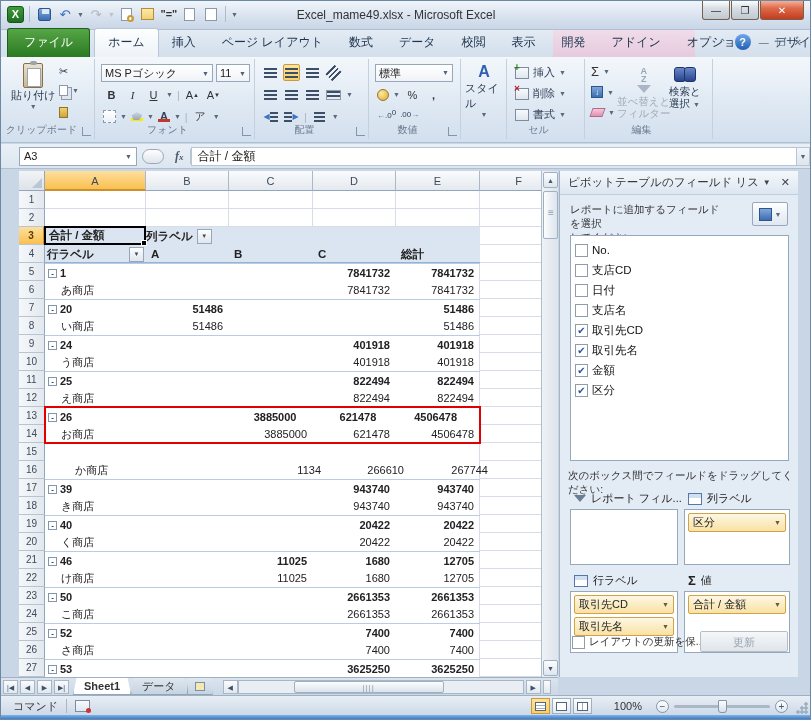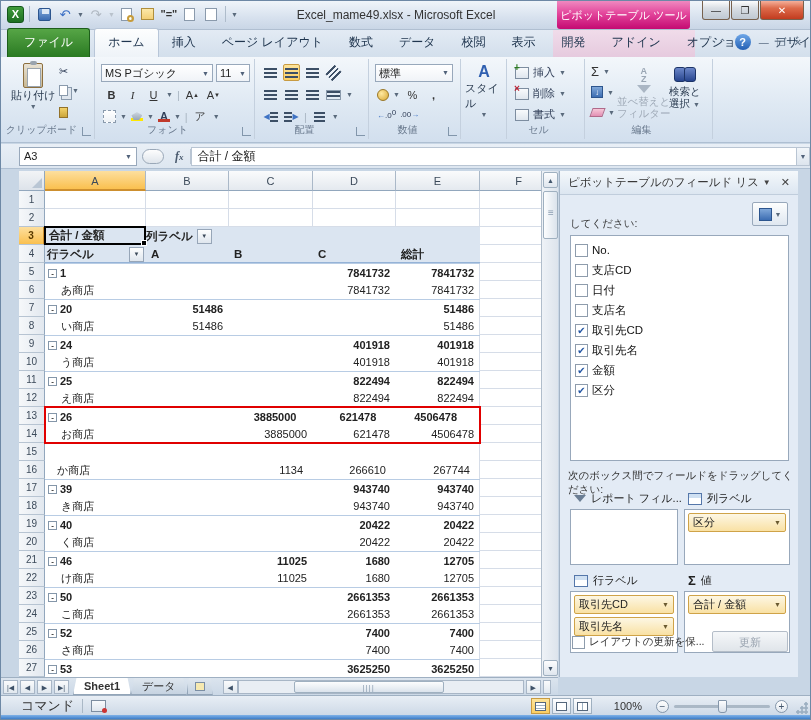--- a/index.html
+++ b/index.html
@@ -124,36 +124,36 @@
   .fitem { display:flex; align-items:center; height:20px; font-size:11.5px; color:#111; }
   .cb { width:13px; height:13px; background:#fff; border:1px solid #8e9cac; margin:0 4px 0 2px; display:flex; align-items:center; justify-content:center; font-size:10px; color:#2456a4; }
   .dragtext { position:absolute; left:8px; top:298px; width:228px; font-size:10.5px; color:#333; }
   .ahdr { position:absolute; font-size:11px; color:#222; display:flex; align-items:center; gap:5px; }
   .grid-ico { width:14px; height:12px; border:1px solid #5577aa; background:linear-gradient(#cfe0f2 0 4px,#fff 4px), repeating-linear-gradient(90deg,#9db9da 0 1px,transparent 1px 5px); }
   .funnel-b { width:0; height:0; border-left:6px solid transparent; border-right:6px solid transparent; border-top:7px solid #6a7d94; position:relative; }
   .abox { position:absolute; background:#fff; border:1px solid #98a8bb; padding:3px; }
   .pill { height:19px; background:linear-gradient(#fdf7e4,#f9e1a4); border:1px solid #cfa348; border-radius:2px; display:flex; align-items:center; padding:0 4px; margin-bottom:3px; font-size:11px; color:#222; }
   .pill .dd { margin-left:auto; font-size:7px; color:#6a5a30; }
   .defer { position:absolute; left:10px; top:464px; display:flex; align-items:center; font-size:10.5px; color:#333; }
-  .updbtn { position:absolute; right:10px; top:460px; width:76px; height:21px; background:linear-gradient(#f5f7f9,#e0e5ea); border:1px solid #b4bdc8; border-radius:2px; text-align:center; line-height:20px; color:#9aa4b0; }
+  .updbtn { position:absolute; right:10px; top:460px; width:88px; height:21px; background:linear-gradient(#f5f7f9,#e0e5ea); border:1px solid #b4bdc8; border-radius:2px; text-align:center; line-height:20px; color:#9aa4b0; }
 
   
   .tabsrow { position:absolute; left:0; top:676px; width:557px; height:18px; background:linear-gradient(#dbe4ee,#cbd8e6); border-top:1px solid #9fb0c2; display:flex; align-items:center; }
   .navb { width:15px; height:14px; margin-left:2px; background:linear-gradient(#fafbfc,#e1e8ef); border:1px solid #a8b6c6; font-size:7px; color:#3f5268; text-align:center; line-height:13px; }
   .stab { height:17px; padding:0 10px; display:flex; align-items:center; font-size:11px; border:1px solid #93a5b8; border-top:none; background:linear-gradient(#dfe7ef,#c6d3e1); color:#333; clip-path:polygon(6% 0,94% 0,100% 100%,0 100%); }
   .stab.active { background:#fff; font-weight:bold; }
   .newtab { width:26px; height:17px; background:linear-gradient(#dfe7ef,#c6d3e1); border:1px solid #93a5b8; border-top:none; clip-path:polygon(8% 0,92% 0,100% 100%,0 100%); display:flex; align-items:center; justify-content:center; }
   .newtab .ni { width:10px; height:9px; border:1px solid #7b8ea4; background:#f6e9b0; }
   .hsb { display:flex; align-items:center; margin-left:8px; }
   .htrack { width:286px; height:14px; background:#e9eef4; border:1px solid #a8b6c6; position:relative; }
   .hthumb { position:absolute; left:55px; top:0; width:150px; height:12px; background:linear-gradient(#fcfdfe,#dbe3ec); border:1px solid #9fb0c0; border-radius:2px; text-align:center; line-height:11px; font-size:8px; color:#8a9cb0; letter-spacing:1px; }
 
   
   .statusbar { position:absolute; left:0; top:694px; width:100%; height:21px; background:linear-gradient(#e8eef5,#ccd8e6); border-top:1px solid #9fb0c2; display:flex; align-items:center; }
-  .smode { margin-left:20px; font-size:13px; color:#333; }
+  .smode { margin-left:12px; font-size:11px; color:#333; }
   .ssep { width:1px; height:14px; background:#aab8c6; margin:0 8px; }
   .macro { width:15px; height:12px; border:1px solid #7d8da0; background:linear-gradient(#f8fafc,#dfe6ee); position:relative; }
   .macro::after { content:""; position:absolute; right:-2px; bottom:-2px; width:5px; height:5px; border-radius:50%; background:#c33; }
   .viewbtns { position:absolute; right:218px; display:flex; gap:2px; }
   .vb { width:19px; height:16px; border:1px solid #9fb0c0; background:linear-gradient(#fdfdfe,#e2e9f0); display:flex; align-items:center; justify-content:center; }
   .vb.on { background:linear-gradient(#fde49b,#fbce63); border-color:#c89b42; }
   .vb .g1 { width:11px; height:9px; border:1px solid #55677c; background:repeating-linear-gradient(#fff 0 2px,#9db0c2 2px 3px); }
   .zoomlbl { position:absolute; right:168px; font-size:11px; color:#333; }
   .zoomer { position:absolute; right:22px; display:flex; align-items:center; }
   .zc { width:13px; height:13px; border-radius:50%; border:1px solid #8496aa; background:linear-gradient(#fff,#dfe6ee); text-align:center; line-height:11px; font-size:10px; color:#44566c; }
@@ -197,21 +197,20 @@
       <div class="qbtn">
           <div class="page-ico"></div>
         </div>
       <div class="qbtn">
           <div class="blank-ico"></div>
         </div>
       <div class="qsep"></div>
       <span class="tiny-drop">▼</span>
     </div>
     <div class="title-text">Excel_mame49.xlsx  -  Microsoft Excel</div>
-    <div class="ctx-head">ピボットテーブル ツール</div>
     <div class="winbtns">
       <div class="wbtn">—</div>
       <div class="wbtn">❐</div>
       <div class="wbtn close">✕</div>
     </div>
   </div>
 
   <div class="tabrow"></div>
   <div class="ctx-wash"></div>
   <div class="rtabs">
@@ -592,21 +591,21 @@
           <div class="pc num" style="width: 83px;">621478</div>
           <div class="pc num" style="width: 84px;">4506478</div>
         </div>
         <div class="prow grp" style="left: 26px; top: 272px; width: 435px; height: 18px; flex-direction: column;">
           <div class="pc" style="width: 101px; padding-left: 3px;"><span class="collapse">-</span>37</div>
           <div class="pc num" style="width: 83px;"></div>
           <div class="pc num" style="width: 84px;">1134</div>
           <div class="pc num" style="width: 83px;">266610</div>
           <div class="pc num" style="width: 84px;">267744</div>
         </div>
-        <div class="prow" style="left: 22px; top: 290px; width: 435px; height: 18px;">
+        <div class="prow" style="left: 40px; top: 290px; width: 435px; height: 18px;">
           <div class="pc" style="width: 101px; padding-left: 16px;">か商店</div>
           <div class="pc num" style="width: 83px;"></div>
           <div class="pc num" style="width: 84px;">1134</div>
           <div class="pc num" style="width: 83px;">266610</div>
           <div class="pc num" style="width: 84px;">267744</div>
         </div>
         <div class="prow grp" style="left: 26px; top: 308px; width: 435px; height: 18px;">
           <div class="pc" style="width: 101px; padding-left: 3px;"><span class="collapse">-</span>39</div>
           <div class="pc num" style="width: 83px;"></div>
           <div class="pc num" style="width: 84px;"></div>
@@ -693,21 +692,21 @@
     <div class="sbtn" style="bottom:1px;">▼</div>
   </div>
 
   <div class="panel">
     <div class="ptitle">
       <span>ピボットテーブルのフィールド リス</span>
       <span class="caret">▼</span>
       <span class="x">✕</span>
     </div>
     <div class="pinstr">
-      <br><span>してください:</span>
+      <span>レポートに追加するフィールドを選択</span><br><span>してください:</span>
     </div>
     <div class="pbook">
       <span class="book-ico"></span>
         <span class="tiny-drop">▼</span>
     </div>
     <div class="fieldbox" id="fieldbox">
         <div class="fitem">
           <span class="cb"></span>
           <span>No.</span>
         </div>

